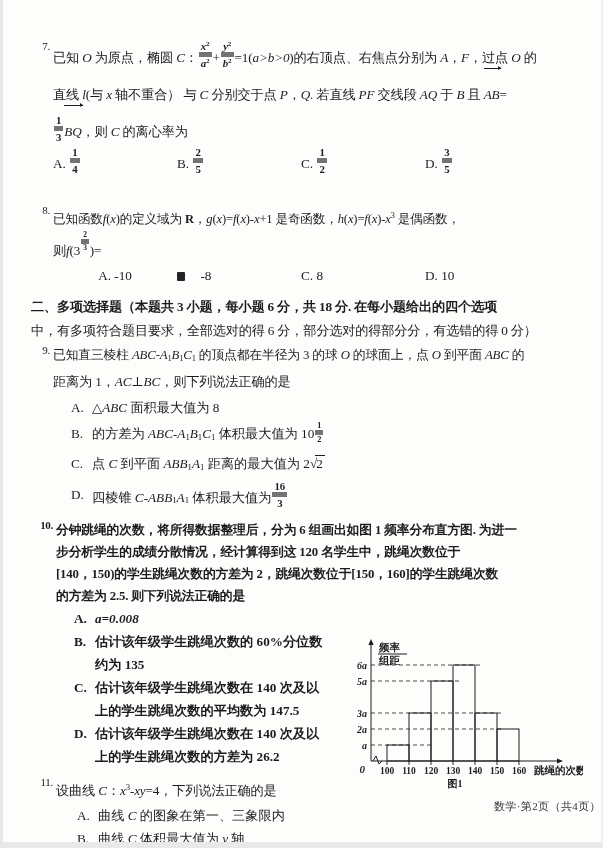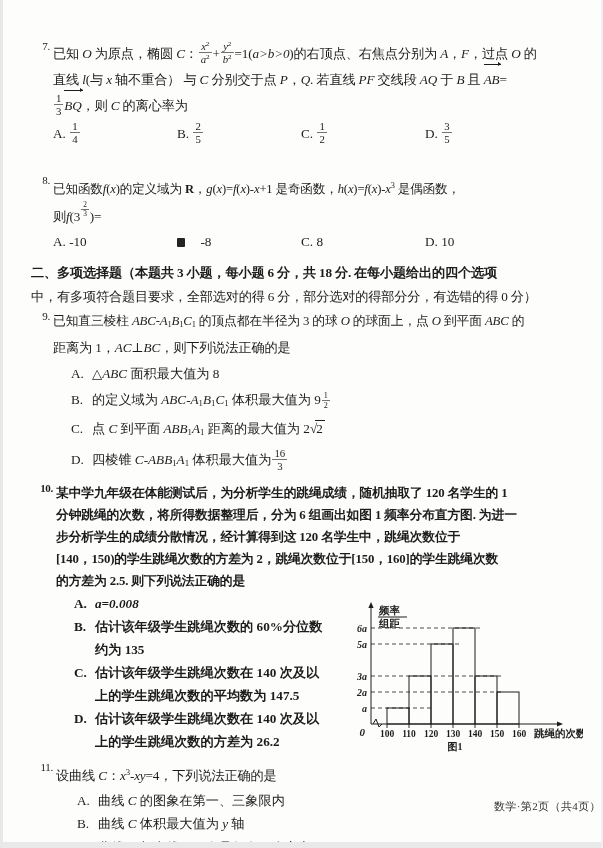--- a/index.html
+++ b/index.html
@@ -59,28 +59,28 @@
 
   
   .frac {
     display: inline-block;
     vertical-align: -0.52em;
     text-align: center;
     font-size: 0.82em;
     line-height: 1.12;
     margin: 0 1px;
   }
-  .frac > span { display: block; padding: 0 2px; }
-  .frac .den { border-top: 1px solid #737373; }
+  .frac > span { display: block; padding: 0 2px; font-weight: bold; }
+  .frac .den { border-top: 5px solid #737373; }
 
   .sup { font-size: 0.66em; vertical-align: 0.55em; }
   .sub { font-size: 0.66em; vertical-align: -0.22em; }
 
   
-  .vec { position: relative; display: inline-block; padding-top: 1px; }
+  .vec { position: relative; display: inline-block; padding-top: 12px; }
   .vec::before {
     content: "";
     position: absolute;
     left: 0; right: -1px; top: -2px;
     height: 4px;
     border-top: 1px solid #1c1c1c;
   }
   .vec::after {
     content: "";
     position: absolute;
@@ -172,21 +172,21 @@
 
   <div class="q" style="margin-top:6px;">
     <div class="qnum">8.</div>
     <div class="qbody" style="line-height:23px;margin-top:29px;">
       <span class="line" style="font-size:12.6px;"><span>已知函数</span><i class="v">f</i><span>(</span><i class="v">x</i><span>)的定义域为 </span><b>R</b><span>，</span><i class="v">g</i><span>(</span><i class="v">x</i><span>)=</span><i class="v">f</i><span>(</span><i class="v">x</i><span>)-</span><i class="v">x</i><span>+1 是奇函数，</span><i class="v">h</i><span>(</span><i class="v">x</i><span>)=</span><i class="v">f</i><span>(</span><i class="v">x</i><span>)-</span><i class="v">x</i><span class="sup">3</span><span> 是偶函数，</span></span>
       <span class="line"><span>则</span><i class="v">f</i><span>(3</span><span class="frac" style="font-size:0.56em;vertical-align:0.62em;"><span class="n">2</span><span class="den">3</span></span><span>)=</span></span>
     </div>
   </div>
 
   <div class="opts">
-    <span class="o" style="width:124px;"><span>A.</span> <span>-10</span></span>
+    <span class="o" style="width:124px;text-align:center;"><span>A.</span> <span>-10</span></span>
     <span class="o" style="width:124px;"><span class="blot"></span><span style="color:transparent;">B.</span> <span>-8</span></span>
     <span class="o" style="width:124px;"><span>C.</span> <span>8</span></span>
     <span class="o"><span>D.</span> <span>10</span></span>
   </div>
 
   <div class="section" style="margin-top:7px;">
     <div>二、多项选择题（本题共 3 小题，每小题 6 分，共 18 分. 在每小题给出的四个选项</div>
     <div style="font-weight:normal;">中，有多项符合题目要求，全部选对的得 6 分，部分选对的得部分分，有选错的得 0 分）</div>
   </div>
 
@@ -198,36 +198,35 @@
     </div>
   </div>
 
   <div class="opt-block" style="line-height:26px;">
     <div class="opt-line">
       <span class="lbl">A.</span>
       <span>△</span><i class="v">ABC</i><span> 面积最大值为 8</span>
     </div>
     <div class="opt-line">
       <span class="lbl">B.</span>
-      <span>的定义域为 </span><i class="v">ABC-A</i><span class="sub">1</span><i class="v">B</i><span class="sub">1</span><i class="v">C</i><span class="sub">1</span><span> 体积最大值为 9</span><span class="frac" style="font-size:0.62em;vertical-align:-0.45em;"><span class="n">1</span><span class="den">2</span></span>
+      <span>的方差为 </span><i class="v">ABC-A</i><span class="sub">1</span><i class="v">B</i><span class="sub">1</span><i class="v">C</i><span class="sub">1</span><span> 体积最大值为 10</span><span class="frac" style="font-size:0.62em;vertical-align:-0.45em;"><span class="n">1</span><span class="den">2</span></span>
     </div>
     <div class="opt-line">
       <span class="lbl">C.</span>
       <span>点 </span><i class="v">C</i><span> 到平面 </span><i class="v">ABB</i><span class="sub">1</span><i class="v">A</i><span class="sub">1</span><span> 距离的最大值为 2</span><span class="sqrt"><span class="rad">√</span><span class="body">2</span></span>
     </div>
     <div class="opt-line" style="line-height:30px;">
       <span class="lbl">D.</span>
       <span>四棱锥 </span><i class="v">C-ABB</i><span class="sub">1</span><i class="v">A</i><span class="sub">1</span><span> 体积最大值为</span><span class="frac"><span class="n">16</span><span class="den">3</span></span>
     </div>
   </div>
 
   <div class="q q10wrap" style="margin-top:4px;font-weight:bold;">
     <div class="qnum" style="width:22px;">10.</div>
     <div class="qbody" style="margin-left:25px;line-height:22px;font-size:12.8px;">
-      <span class="line">某中学九年级在体能测试后，为分析学生的跳绳成绩，随机抽取了 120 名学生的 1</span>
       <span class="line">分钟跳绳的次数，将所得数据整理后，分为 6 组画出如图 1 频率分布直方图. 为进一</span>
       <span class="line">步分析学生的成绩分散情况，经计算得到这 120 名学生中，跳绳次数位于</span>
       <span class="line">[140，150)的学生跳绳次数的方差为 2，跳绳次数位于[150，160]的学生跳绳次数</span>
       <span class="line">的方差为 2.5. 则下列说法正确的是</span>
     </div>
 
     <div class="opt-block" style="margin-left:43px;line-height:23px;width:290px;">
       <div class="opt-line">
         <span class="lbl">A.</span>
         <i class="v">a=0.008</i>

